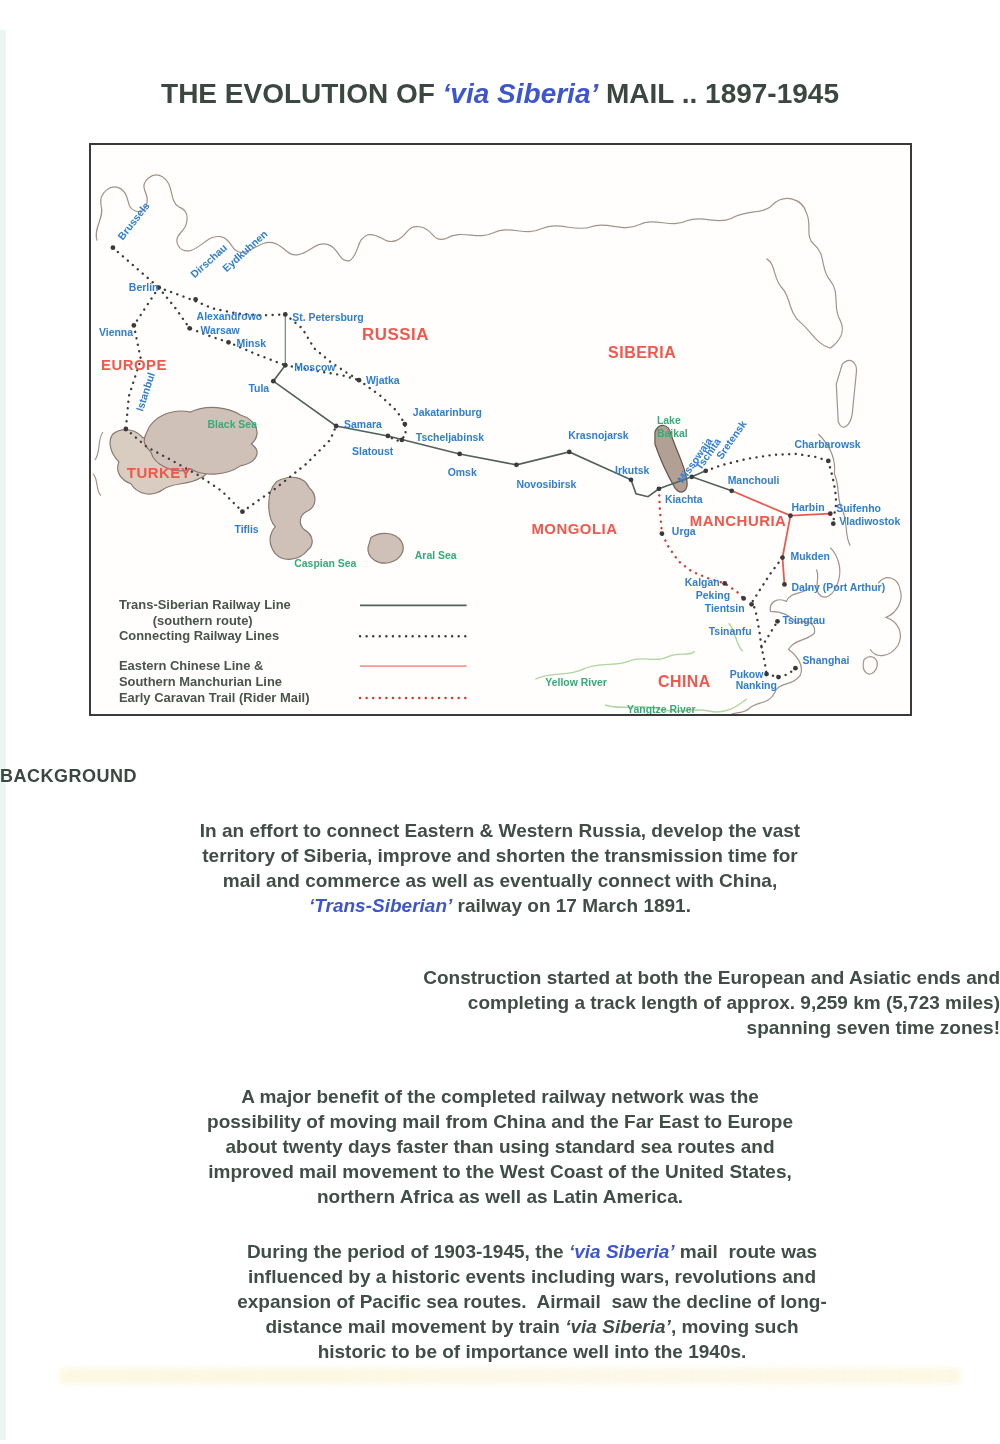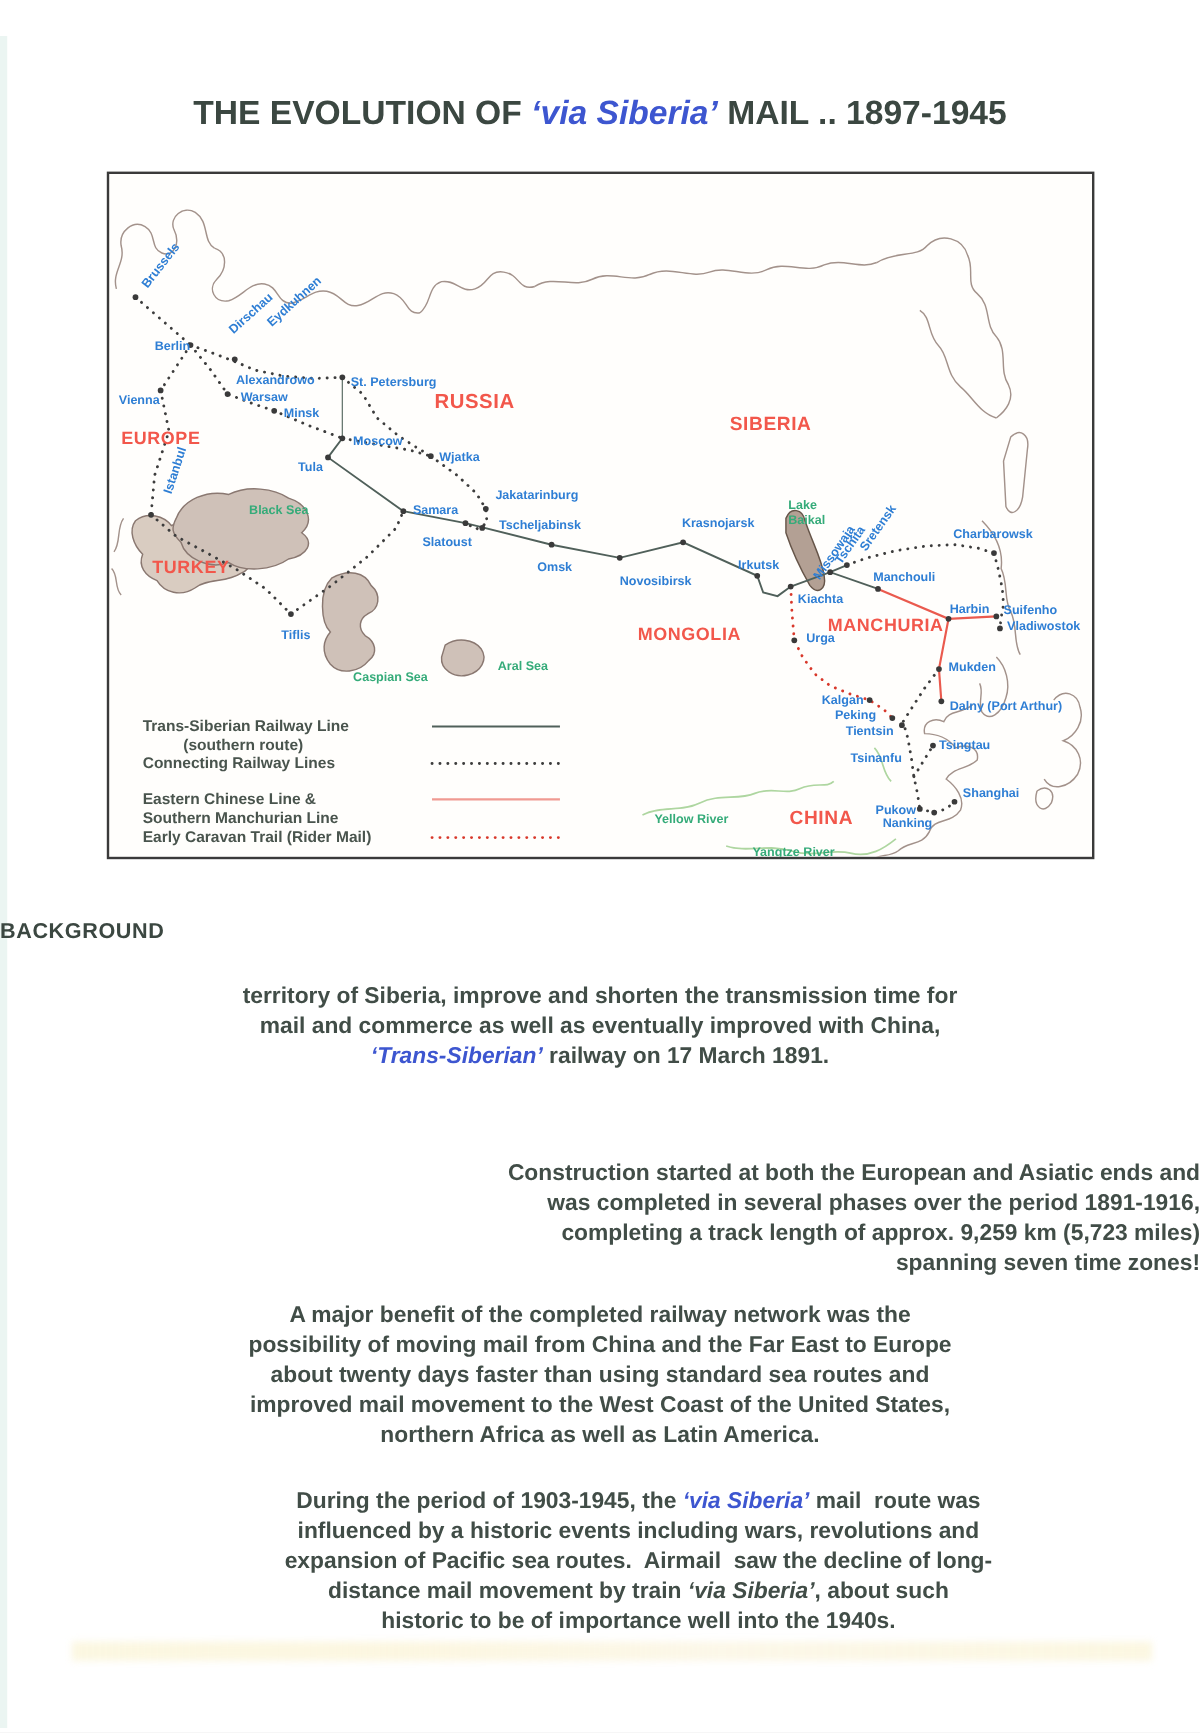--- a/index.html
+++ b/index.html
@@ -201,40 +201,40 @@
           <line x1="270" x2="377" y1="523" y2="523" class="lg-red"></line>
           <line x1="270" x2="377" y1="555" y2="555" class="rt-reddot"></line>
         </g>
     </svg>
   </div>
 
   <h2 class="heading">BACKGROUND</h2>
 
   <div id="paras">
       <div class="para" style="top: 818px;">
+        <div class="bline">In an effort to connect Eastern &amp; Western Russia, develop the vast</div>
         <div class="bline">territory of Siberia, improve and shorten the transmission time for</div>
-        <div class="bline">mail and commerce as well as eventually improved with China,</div>
+        <div class="bline">mail and commerce as well as eventually connect with China,</div>
         <div class="bline"><span class="seg-blue">‘Trans-Siberian’</span><span> railway on 17 March 1891.</span></div>
       </div>
       <div class="para" style="top: 965px; text-align: right;">
         <div class="bline">Construction started at both the European and Asiatic ends and</div>
-        <div class="bline">was completed in several phases over the period 1891-1916,</div>
         <div class="bline">completing a track length of approx. 9,259 km (5,723 miles)</div>
         <div class="bline">spanning seven time zones!</div>
       </div>
       <div class="para" style="top: 1084px;">
         <div class="bline">A major benefit of the completed railway network was the</div>
         <div class="bline">possibility of moving mail from China and the Far East to Europe</div>
         <div class="bline">about twenty days faster than using standard sea routes and</div>
         <div class="bline">improved mail movement to the West Coast of the United States,</div>
         <div class="bline">northern Africa as well as Latin America.</div>
       </div>
       <div class="para" style="top: 1239px; padding-left: 32px;">
         <div class="bline"><span>During the period of 1903-1945, the </span><span class="seg-blue">‘via Siberia’</span><span> mail  route was</span></div>
         <div class="bline">influenced by a historic events including wars, revolutions and</div>
         <div class="bline">expansion of Pacific sea routes.  Airmail  saw the decline of long-</div>
-        <div class="bline"><span>distance mail movement by train </span><span class="seg-darkit">‘via Siberia’</span><span>, about such</span></div>
+        <div class="bline"><span>distance mail movement by train </span><span class="seg-darkit">‘via Siberia’</span><span>, moving such</span></div>
         <div class="bline">historic to be of importance well into the 1940s.</div>
       </div>
     </div>
 
   <div class="bottom-smudge"></div>
 </div>
 
 </body></html>

